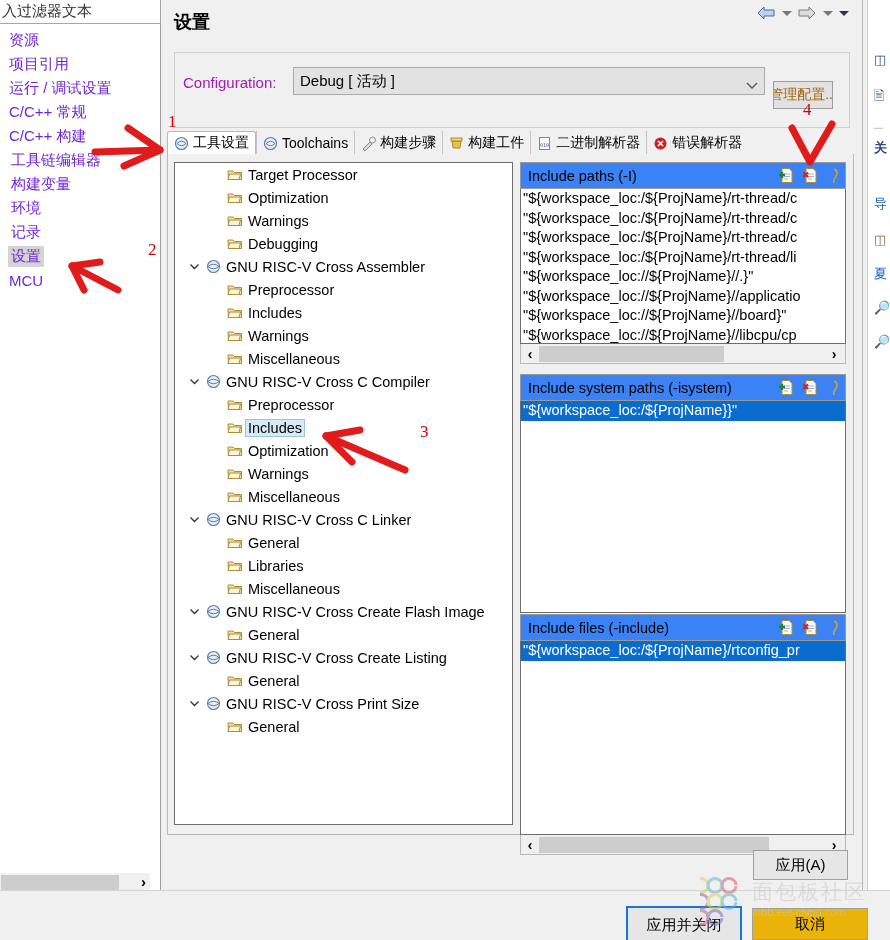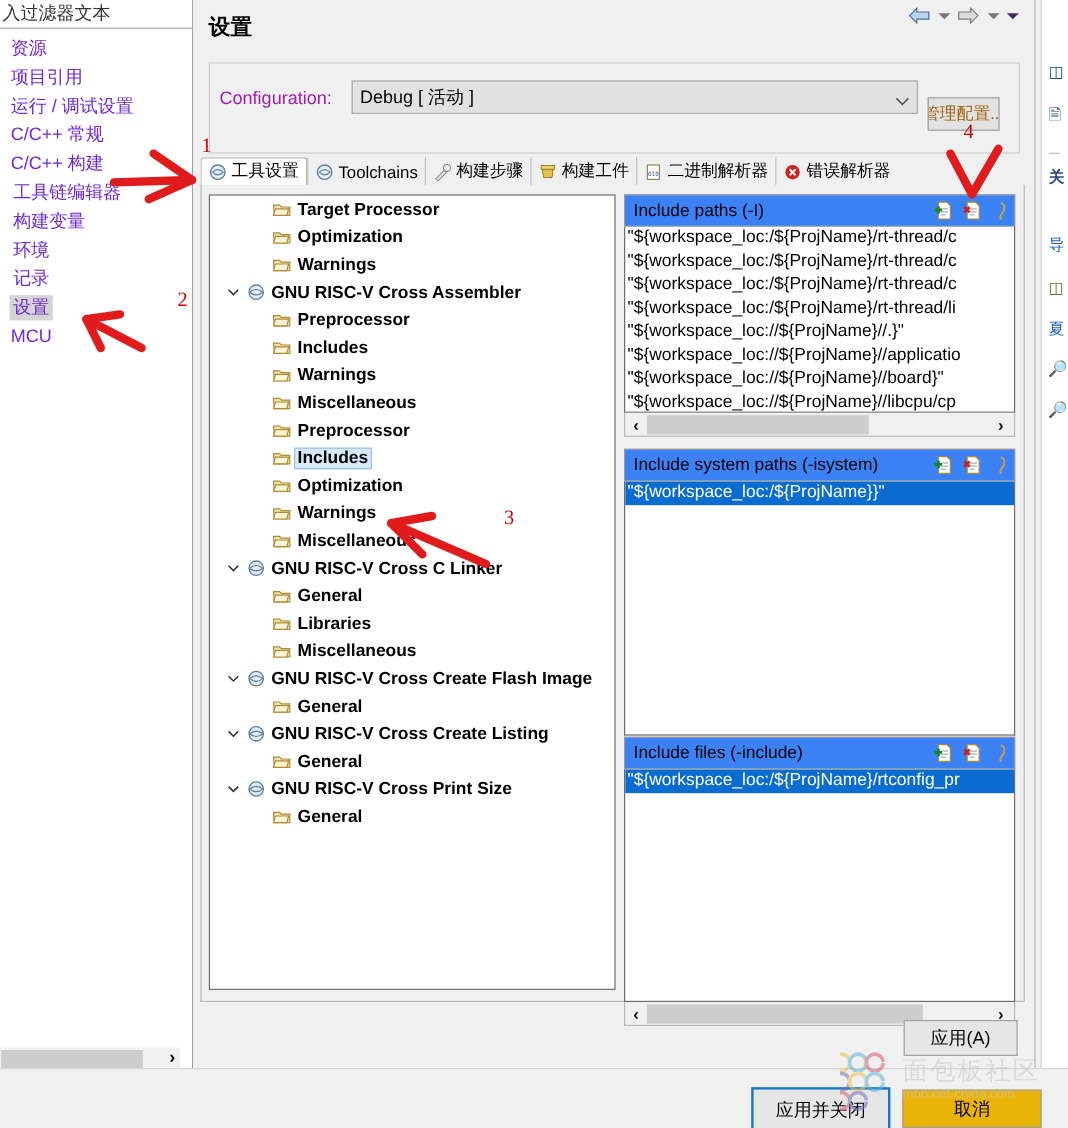--- a/index.html
+++ b/index.html
@@ -119,21 +119,21 @@
   }
 
   
   .opt-tree {
     position:absolute; left:6px; top:8px; width:339px; bottom:9px;
     background:#fff; border:1px solid #6d6d6d; overflow:hidden;
   }
   .tree-row { height:23px; display:flex; align-items:center; white-space:nowrap; font-size:14.5px;}
   .tree-row .tw { width:18px; display:flex;align-items:center;justify-content:center; }
   .tree-row .ti { width:20px; display:flex;align-items:center;justify-content:center;}
-  .tree-row .tlbl { padding:1px 3px;font-weight:bold; }
+  .tree-row .tlbl { padding:1px 3px; }
   .tree-row.sel .tlbl { background:#d6eaf8; border:1px solid #9bc4e2; padding:0px 2px;}
   .ind0 { padding-left:10px; }
   .ind1 { padding-left:32px; }
 
   
   .rcol { position:absolute; left:352px; right:7px; top:8px; bottom:9px; }
   .list-sec { position:absolute; left:0; right:0; }
   .list-head {
     height:27px; background:#3b82f6; border:1px solid #9a9a9a;
     display:flex; align-items:center; padding-left:7px;
@@ -344,20 +344,30 @@
           <div class="tree-row ind1">
             <span class="tw"></span>
             <span class="ti">
               <svg width="16" height="14" viewBox="0 0 16 14">
                 <path d="M1 3 h5 l1.5 1.5 h7 v7 h-13 Z" fill="#f3e0b0" stroke="#b08c30" stroke-width="1"></path>
                 <path d="M2.5 6 h11 l-1.5 5.5 h-11 Z" fill="#fdf4da" stroke="#b08c30" stroke-width="1"></path>
               </svg>
             </span>
             <span class="tlbl">Warnings</span>
           </div>
+          <div class="tree-row ind1">
+            <span class="tw"></span>
+            <span class="ti">
+              <svg width="16" height="14" viewBox="0 0 16 14">
+                <path d="M1 3 h5 l1.5 1.5 h7 v7 h-13 Z" fill="#f3e0b0" stroke="#b08c30" stroke-width="1"></path>
+                <path d="M2.5 6 h11 l-1.5 5.5 h-11 Z" fill="#fdf4da" stroke="#b08c30" stroke-width="1"></path>
+              </svg>
+            </span>
+            <span class="tlbl">Debugging</span>
+          </div>
           <div class="tree-row ind0">
             <span class="tw">
               <svg width="11" height="9" viewBox="0 0 11 9">
                 <polyline points="1.5,2.5 5.5,6.5 9.5,2.5" fill="none" stroke="#333" stroke-width="1.3"></polyline>
               </svg>
             </span>
             <span class="ti">
               <svg width="15" height="15" viewBox="0 0 15 15">
                 <circle cx="7.5" cy="7.5" r="6" fill="#e8eef5" stroke="#5a7fa8" stroke-width="1.1"></circle>
                 <path d="M2 7.5 Q7.5 3 13 7.5 Q7.5 12 2 7.5" fill="none" stroke="#5a7fa8" stroke-width="1"></path>
@@ -397,20 +407,34 @@
           </div>
           <div class="tree-row ind1">
             <span class="tw"></span>
             <span class="ti">
               <svg width="16" height="14" viewBox="0 0 16 14">
                 <path d="M1 3 h5 l1.5 1.5 h7 v7 h-13 Z" fill="#f3e0b0" stroke="#b08c30" stroke-width="1"></path>
                 <path d="M2.5 6 h11 l-1.5 5.5 h-11 Z" fill="#fdf4da" stroke="#b08c30" stroke-width="1"></path>
               </svg>
             </span>
             <span class="tlbl">Miscellaneous</span>
+          </div>
+          <div class="tree-row ind0">
+            <span class="tw">
+              <svg width="11" height="9" viewBox="0 0 11 9">
+                <polyline points="1.5,2.5 5.5,6.5 9.5,2.5" fill="none" stroke="#333" stroke-width="1.3"></polyline>
+              </svg>
+            </span>
+            <span class="ti">
+              <svg width="15" height="15" viewBox="0 0 15 15">
+                <circle cx="7.5" cy="7.5" r="6" fill="#e8eef5" stroke="#5a7fa8" stroke-width="1.1"></circle>
+                <path d="M2 7.5 Q7.5 3 13 7.5 Q7.5 12 2 7.5" fill="none" stroke="#5a7fa8" stroke-width="1"></path>
+              </svg>
+            </span>
+            <span class="tlbl">GNU RISC-V Cross C Compiler</span>
           </div>
           <div class="tree-row ind1">
             <span class="tw"></span>
             <span class="ti">
               <svg width="16" height="14" viewBox="0 0 16 14">
                 <path d="M1 3 h5 l1.5 1.5 h7 v7 h-13 Z" fill="#f3e0b0" stroke="#b08c30" stroke-width="1"></path>
                 <path d="M2.5 6 h11 l-1.5 5.5 h-11 Z" fill="#fdf4da" stroke="#b08c30" stroke-width="1"></path>
               </svg>
             </span>
             <span class="tlbl">Preprocessor</span>

